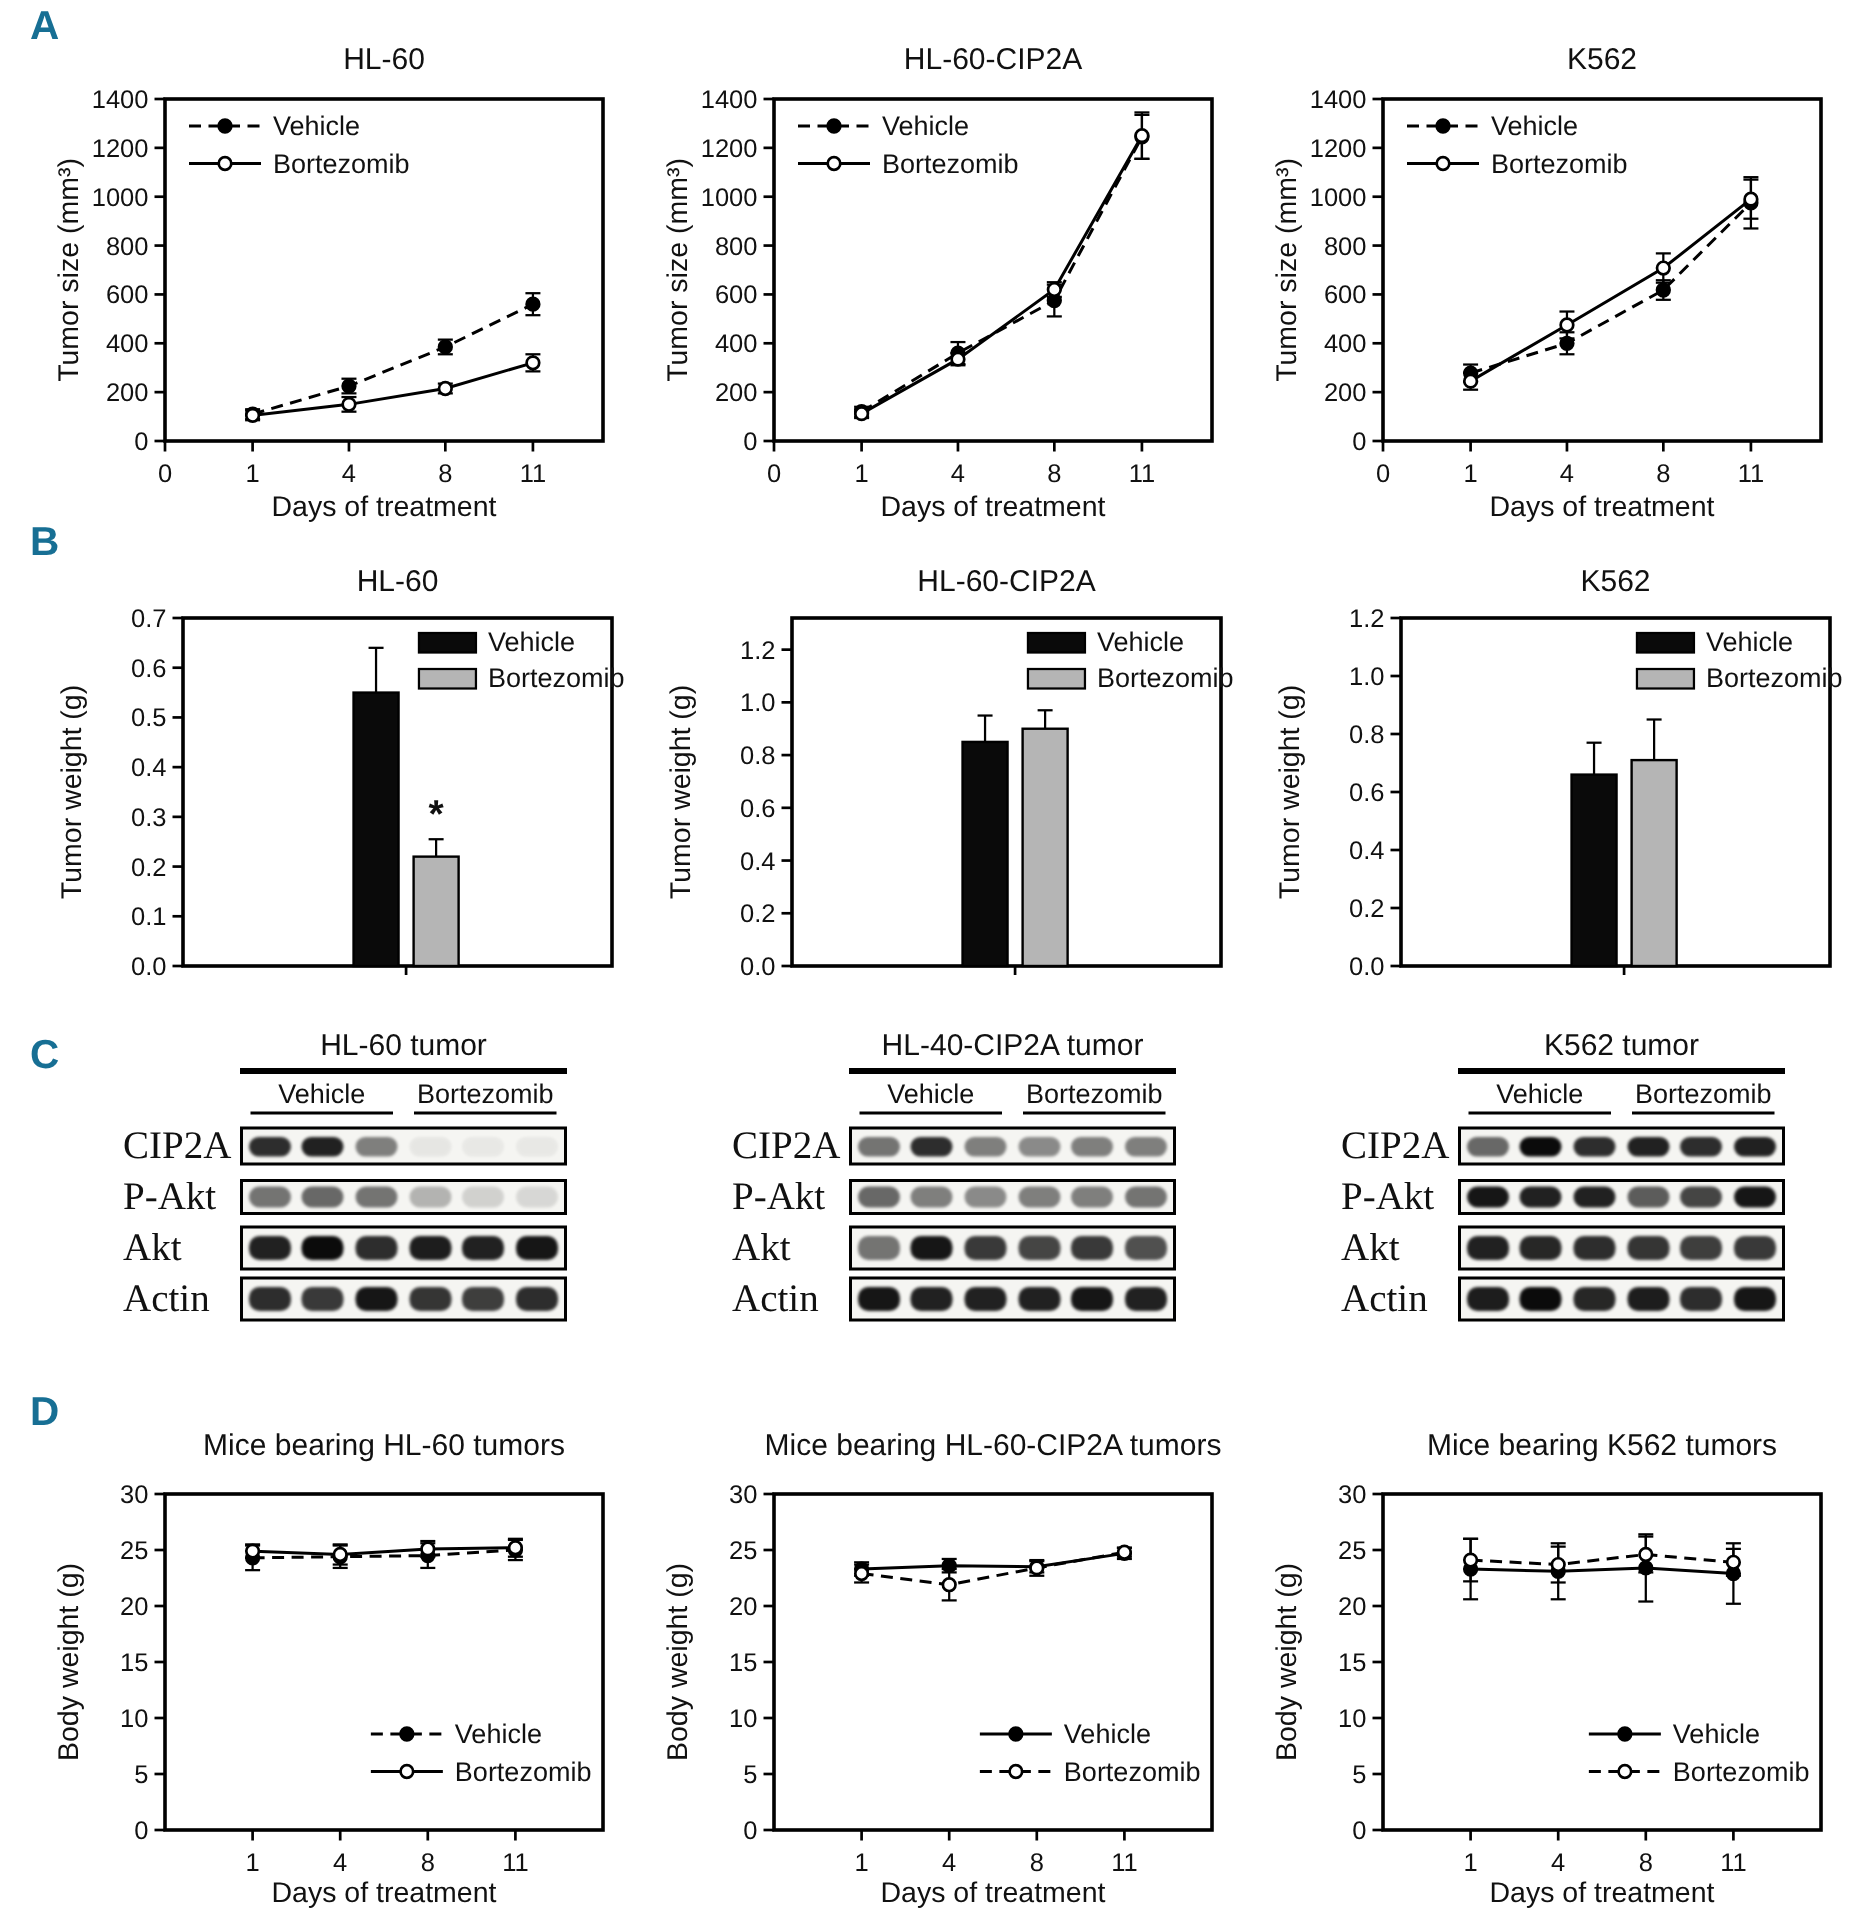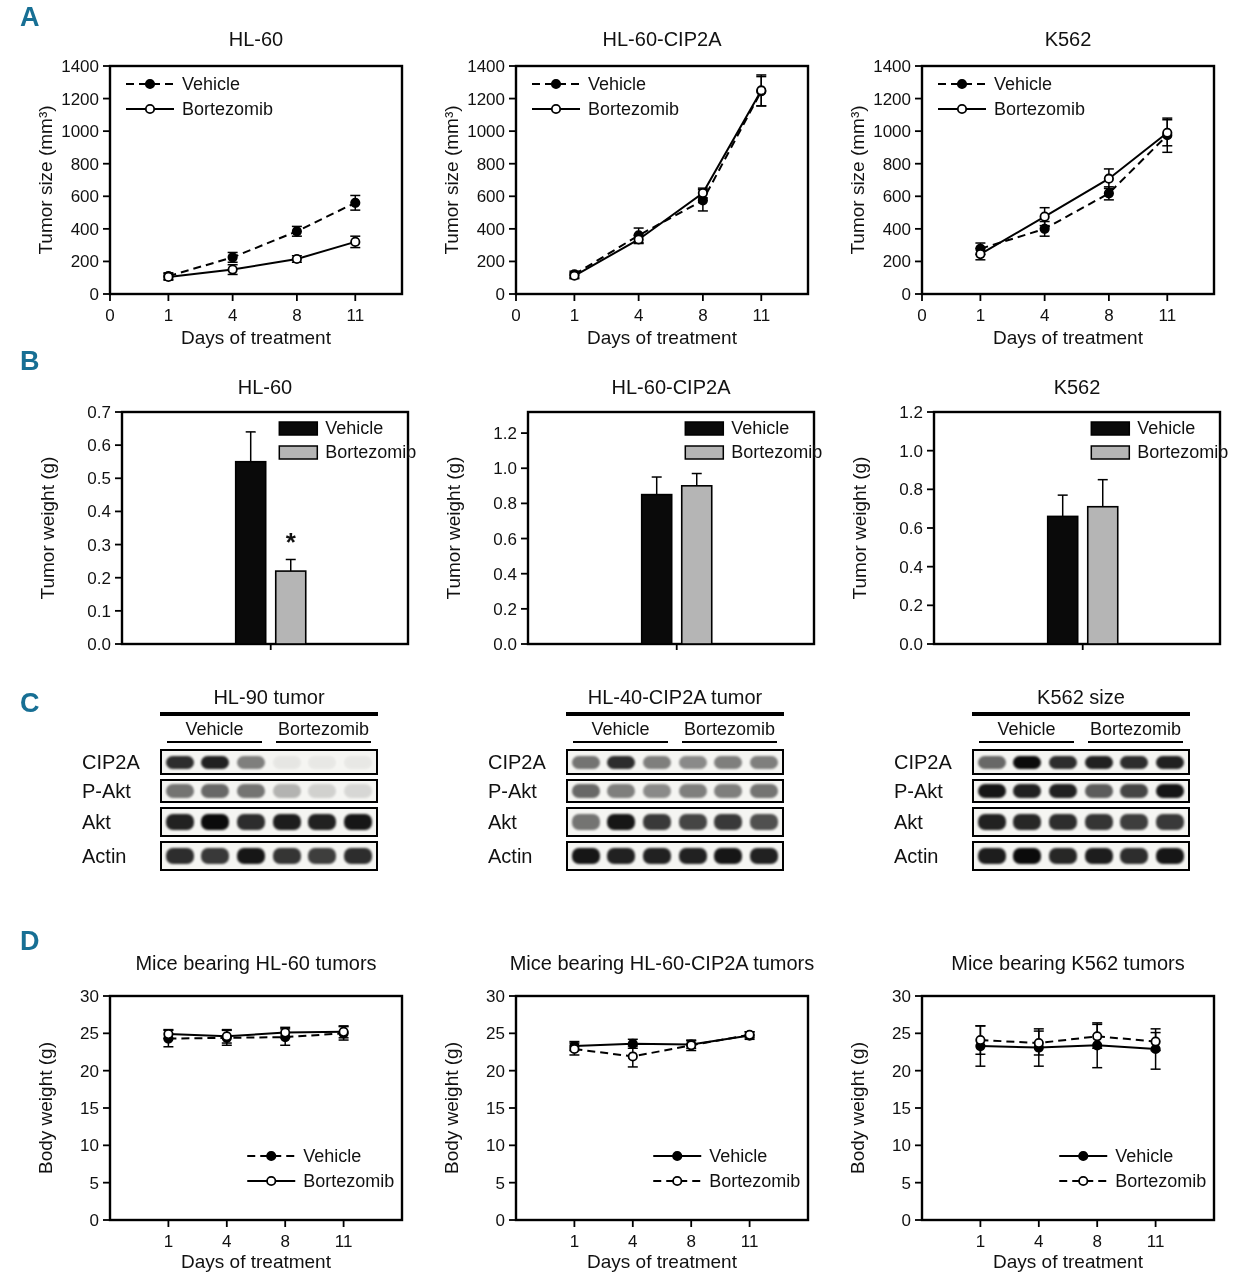--- a/index.html
+++ b/index.html
@@ -20,21 +20,21 @@
   .blots-wrap{display:flex;gap:10px;width:100%;}
   .blot-group{width:396px;flex:0 0 396px;box-sizing:border-box;padding:16px 0 0 52px;}
   .blot-head{width:218px;margin-left:78px;}
   .blot-title{font-size:20px;text-align:center;margin-bottom:3px;white-space:nowrap;}
   .blot-thickline{height:4px;background:#000;margin-bottom:3px;}
   .blot-conds{display:flex;}
   .blot-cond{width:50%;text-align:center;font-size:18px;}
   .blot-underline{height:2px;background:#000;width:88%;margin:1px auto 0 auto;}
   .blot-rows{margin-top:6px;}
   .blot-row{display:flex;align-items:center;margin-bottom:4px;}
-  .blot-label{width:78px;font-size:20px;flex:0 0 78px;}
+  .blot-label{width:78px;font-size:26px;flex:0 0 78px;font-family:Liberation Serif, serif;}
   .blot-box{width:218px;box-sizing:border-box;border:2.5px solid #000;background:#f5f5f2;
             display:flex;justify-content:space-around;align-items:center;}
   .band{background:#0b0b0b;border-radius:7px;filter:blur(1.1px);}
 </style>
 </head>
 <body>
 
 <div class="page">
 
   <section class="panel-row row-a">
@@ -388,21 +388,21 @@
           <text x="295.3" y="98" font-size="18" text-anchor="start" fill="#111" font-family="&quot;Liberation Sans&quot;, sans-serif">Bortezomib</text>
         </svg>
       </figure>
   </section>
 
   <section class="panel-row row-c">
     <div class="panel-letter">C</div>
     <div class="blots-wrap" id="blots">
         <div class="blot-group">
           <div class="blot-head">
-            <div class="blot-title">HL-90 tumor</div>
+            <div class="blot-title">HL-60 tumor</div>
             <div class="blot-thickline"></div>
             <div class="blot-conds">
               <div class="blot-cond"><span>Vehicle</span><div class="blot-underline"></div></div>
               <div class="blot-cond"><span>Bortezomib</span><div class="blot-underline"></div></div>
             </div>
           </div>
           <div class="blot-rows">
             <div class="blot-row">
               <span class="blot-label">CIP2A</span>
               <div class="blot-box" style="height: 26px;">
@@ -500,21 +500,21 @@
                 <div class="band" style="width: 28px; height: 16px; opacity: 0.9;"></div>
                 <div class="band" style="width: 28px; height: 16px; opacity: 0.9;"></div>
                 <div class="band" style="width: 28px; height: 16px; opacity: 0.95;"></div>
                 <div class="band" style="width: 28px; height: 16px; opacity: 0.9;"></div>
               </div>
             </div>
           </div>
         </div>
         <div class="blot-group">
           <div class="blot-head">
-            <div class="blot-title">K562 size</div>
+            <div class="blot-title">K562 tumor</div>
             <div class="blot-thickline"></div>
             <div class="blot-conds">
               <div class="blot-cond"><span>Vehicle</span><div class="blot-underline"></div></div>
               <div class="blot-cond"><span>Bortezomib</span><div class="blot-underline"></div></div>
             </div>
           </div>
           <div class="blot-rows">
             <div class="blot-row">
               <span class="blot-label">CIP2A</span>
               <div class="blot-box" style="height: 26px;">

